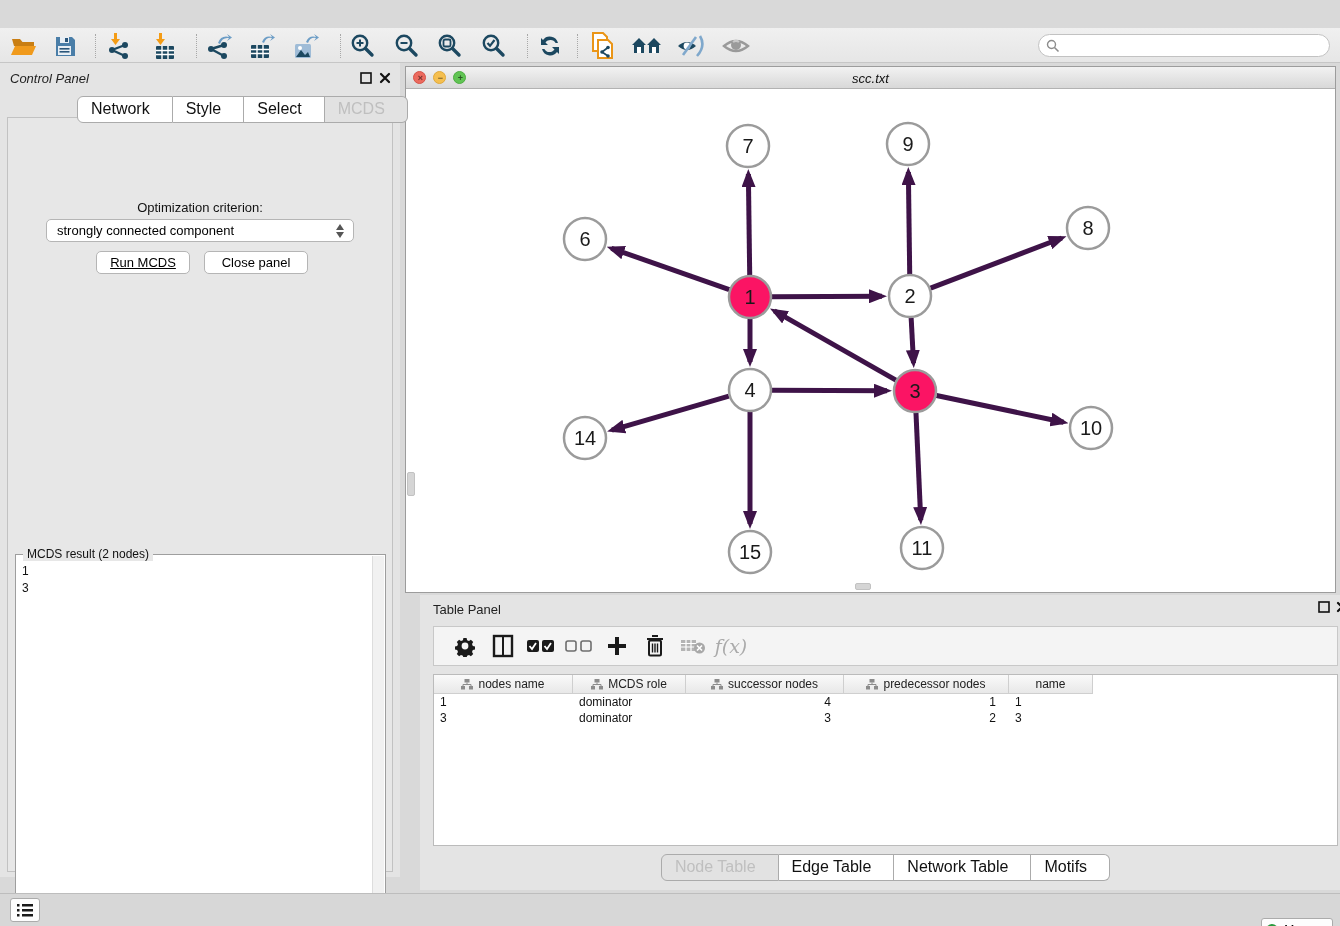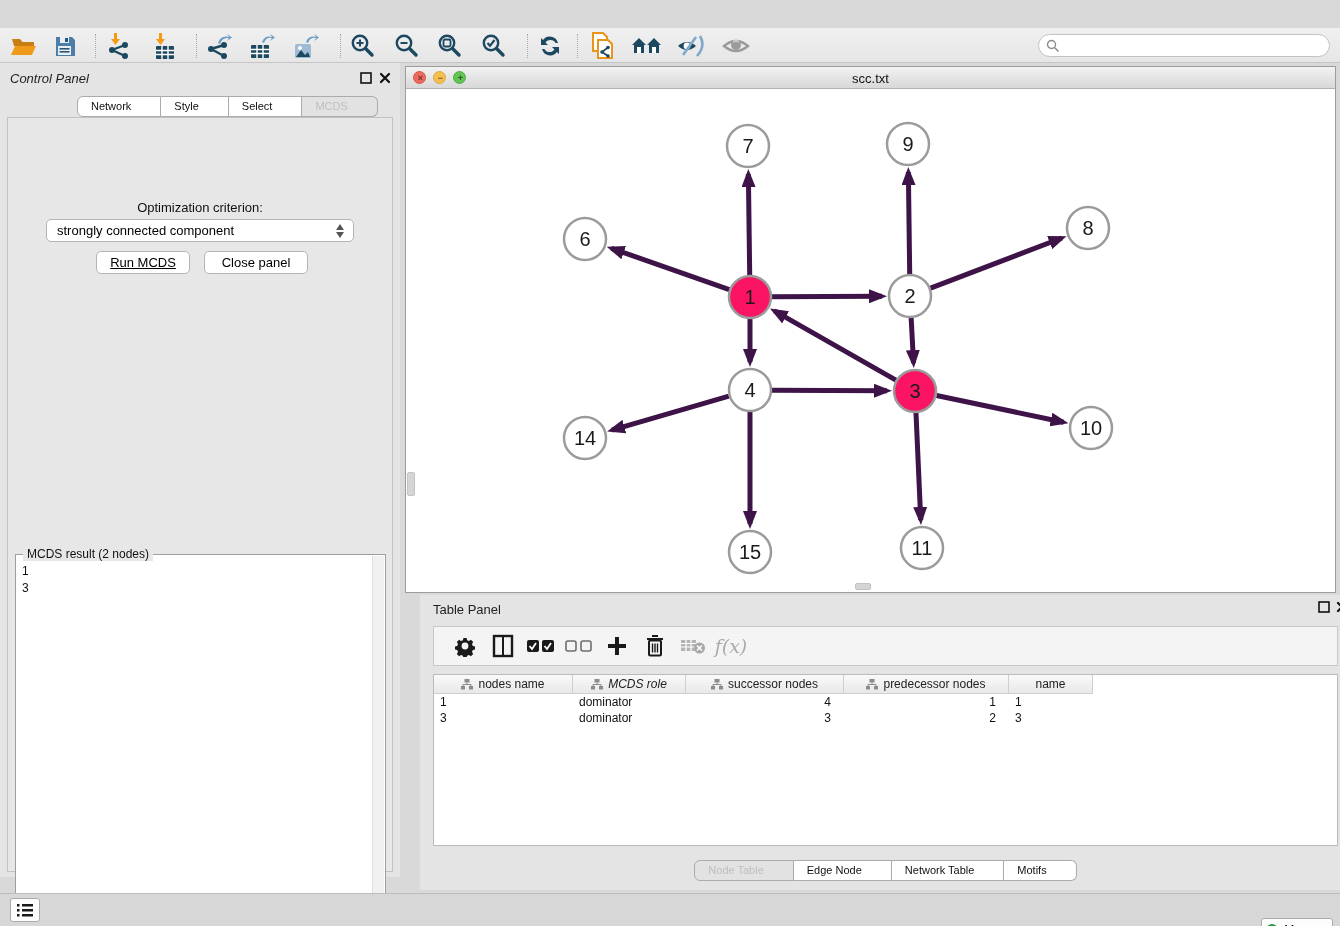--- a/index.html
+++ b/index.html
@@ -26,22 +26,22 @@
 
   
   #control-panel { position:absolute; left:0; top:63px; width:400px; height:814px; background:#E4E4E4; }
   #cp-header { position:absolute; left:0; top:0; width:100%; height:30px;font-style:italic; }
   #cp-title { position:absolute; left:10px; top:8px; font-size:13px; color:#222; }
   .panel-ctrl { position:absolute; top:9px; width:13px; height:13px; cursor:default; }
   #cp-body { position:absolute; left:7px; top:54px; width:386px; height:755px;
     background:#E7E7E7; border:1px solid #C2C2C2; }
 
   .seg-tabs { position:absolute; display:flex; z-index:5; }
-  .seg-tab { background:#fff; border:1px solid #ABABAB; border-left:none; font-size:11px;
-    padding:3px 29px 4px 13px; color:#111; white-space:nowrap; }
+  .seg-tab { background:#fff; border:1px solid #ABABAB; border-left:none; font-size:16px;
+    padding:3px 22px 4px 13px; color:#111; white-space:nowrap; }
   .seg-tab:first-child { border-left:1px solid #ABABAB; border-radius:6px 0 0 6px; }
   .seg-tab:last-child { border-radius:0 6px 6px 0; }
   .seg-tab.selected { background:#E2E2E2; color:#BFBFBF; }
 
   #opt-label { position:absolute; left:0; top:82px; width:100%; text-align:center; font-size:13px; color:#111; }
   #criterion-select { position:absolute; left:38px; top:101px; width:308px; height:23px; background:#fff;
     border:1px solid #B5B5B5; border-radius:5px; font-size:13px; display:flex; align-items:center;
     padding-left:10px; }
   #criterion-select .stepper { position:absolute; right:7px; top:3px; width:11px; height:16px; }
   .tri-up { position:absolute; left:1px; top:1px; width:0; height:0; border-left:4.5px solid transparent;
@@ -57,21 +57,21 @@
     font-size:12px; color:#111; }
   #mcds-result-list { position:absolute; left:6px; top:8px; font-size:12px; color:#111; line-height:17px; }
   #mcds-scroll { position:absolute; right:1px; top:1px; width:12px; height:374px; background:#F1F1F1;
     border-left:1px solid #DDD; }
 
   
   #net-window { position:absolute; left:405px; top:66px; width:931px; height:527px;
     background:#fff; border:1px solid #9C9C9C; }
   #net-titlebar { position:absolute; left:0; top:0; width:100%; height:22px;
     background:linear-gradient(#F2F2F2,#D8D8D8); border-bottom:1px solid #B2B2B2; }
-  #net-title { position:absolute; left:0; right:0; top:4px; text-align:center; font-size:13px; color:#111; }
+  #net-title { position:absolute; left:0; right:0; top:4px; text-align:center; font-size:13px; color:#111;font-style:italic; }
   #net-canvas { position:absolute; left:0; top:22px; width:929px; height:503px; background:#fff; }
   .mini-thumb { position:absolute; background:#D5D5D5; border:1px solid #C2C2C2; border-radius:2px; }
 
   
   #table-panel { position:absolute; left:420px; top:595px; width:931px; height:295px; background:#E4E4E4; }
   #tp-title { position:absolute; left:13px; top:7px; font-size:13px; color:#222; }
   #tp-toolbar { position:absolute; left:13px; top:31px; width:905px; height:40px;
     background:#F4F4F4; border:1px solid #C8C8C8; display:flex; align-items:center; padding-left:12px; }
   .tp-icon { width:38px; height:30px; display:flex; align-items:center; justify-content:center; }
   #fx-label { font-family:"DejaVu Serif", serif; font-style:italic; font-size:19px; color:#AAA; }
@@ -423,21 +423,21 @@
             <span>
               <svg width="12" height="11" viewBox="0 0 12 11">
                 <rect x="3.5" y="0" width="5" height="3.5" fill="#8C8C8C"></rect>
                 <path d="M6 3.5 v2 M2 7 v-1.5 h8 V7" stroke="#8C8C8C" fill="none" stroke-width="1"></path>
                 <rect x="0" y="7" width="4" height="3.5" fill="#8C8C8C"></rect>
                 <rect x="8" y="7" width="4" height="3.5" fill="#8C8C8C"></rect>
               </svg>
             </span>
             <span>nodes name</span>
           </div>
-          <div class="th" style="width: 113px; font-style: italic;">
+          <div class="th" style="width: 113px;">
             <span>
               <svg width="12" height="11" viewBox="0 0 12 11">
                 <rect x="3.5" y="0" width="5" height="3.5" fill="#8C8C8C"></rect>
                 <path d="M6 3.5 v2 M2 7 v-1.5 h8 V7" stroke="#8C8C8C" fill="none" stroke-width="1"></path>
                 <rect x="0" y="7" width="4" height="3.5" fill="#8C8C8C"></rect>
                 <rect x="8" y="7" width="4" height="3.5" fill="#8C8C8C"></rect>
               </svg>
             </span>
             <span>MCDS role</span>
           </div>
@@ -480,21 +480,21 @@
             <div class="td left" style="width: 113px;">dominator</div>
             <div class="td right" style="width: 158px;">3</div>
             <div class="td right" style="width: 165px;">2</div>
             <div class="td left" style="width: 84px;">3</div>
           </div>
         </div>
     </div>
 
     <div id="tp-tabs" class="seg-tabs" style="position:absolute;">
         <div class="seg-tab selected">Node Table</div>
-        <div class="seg-tab">Edge Node</div>
+        <div class="seg-tab">Edge Table</div>
         <div class="seg-tab">Network Table</div>
         <div class="seg-tab">Motifs</div>
       </div>
   </div>
 
   <div id="statusbar">
     <div class="sb-btn" style="left:10px;width:30px;">
       <svg width="16" height="14" viewBox="0 0 16 14">
           <rect x="0" y="1" width="2.5" height="2.5" fill="#1A1A1A"></rect>
           <rect x="0" y="6" width="2.5" height="2.5" fill="#1A1A1A"></rect>

